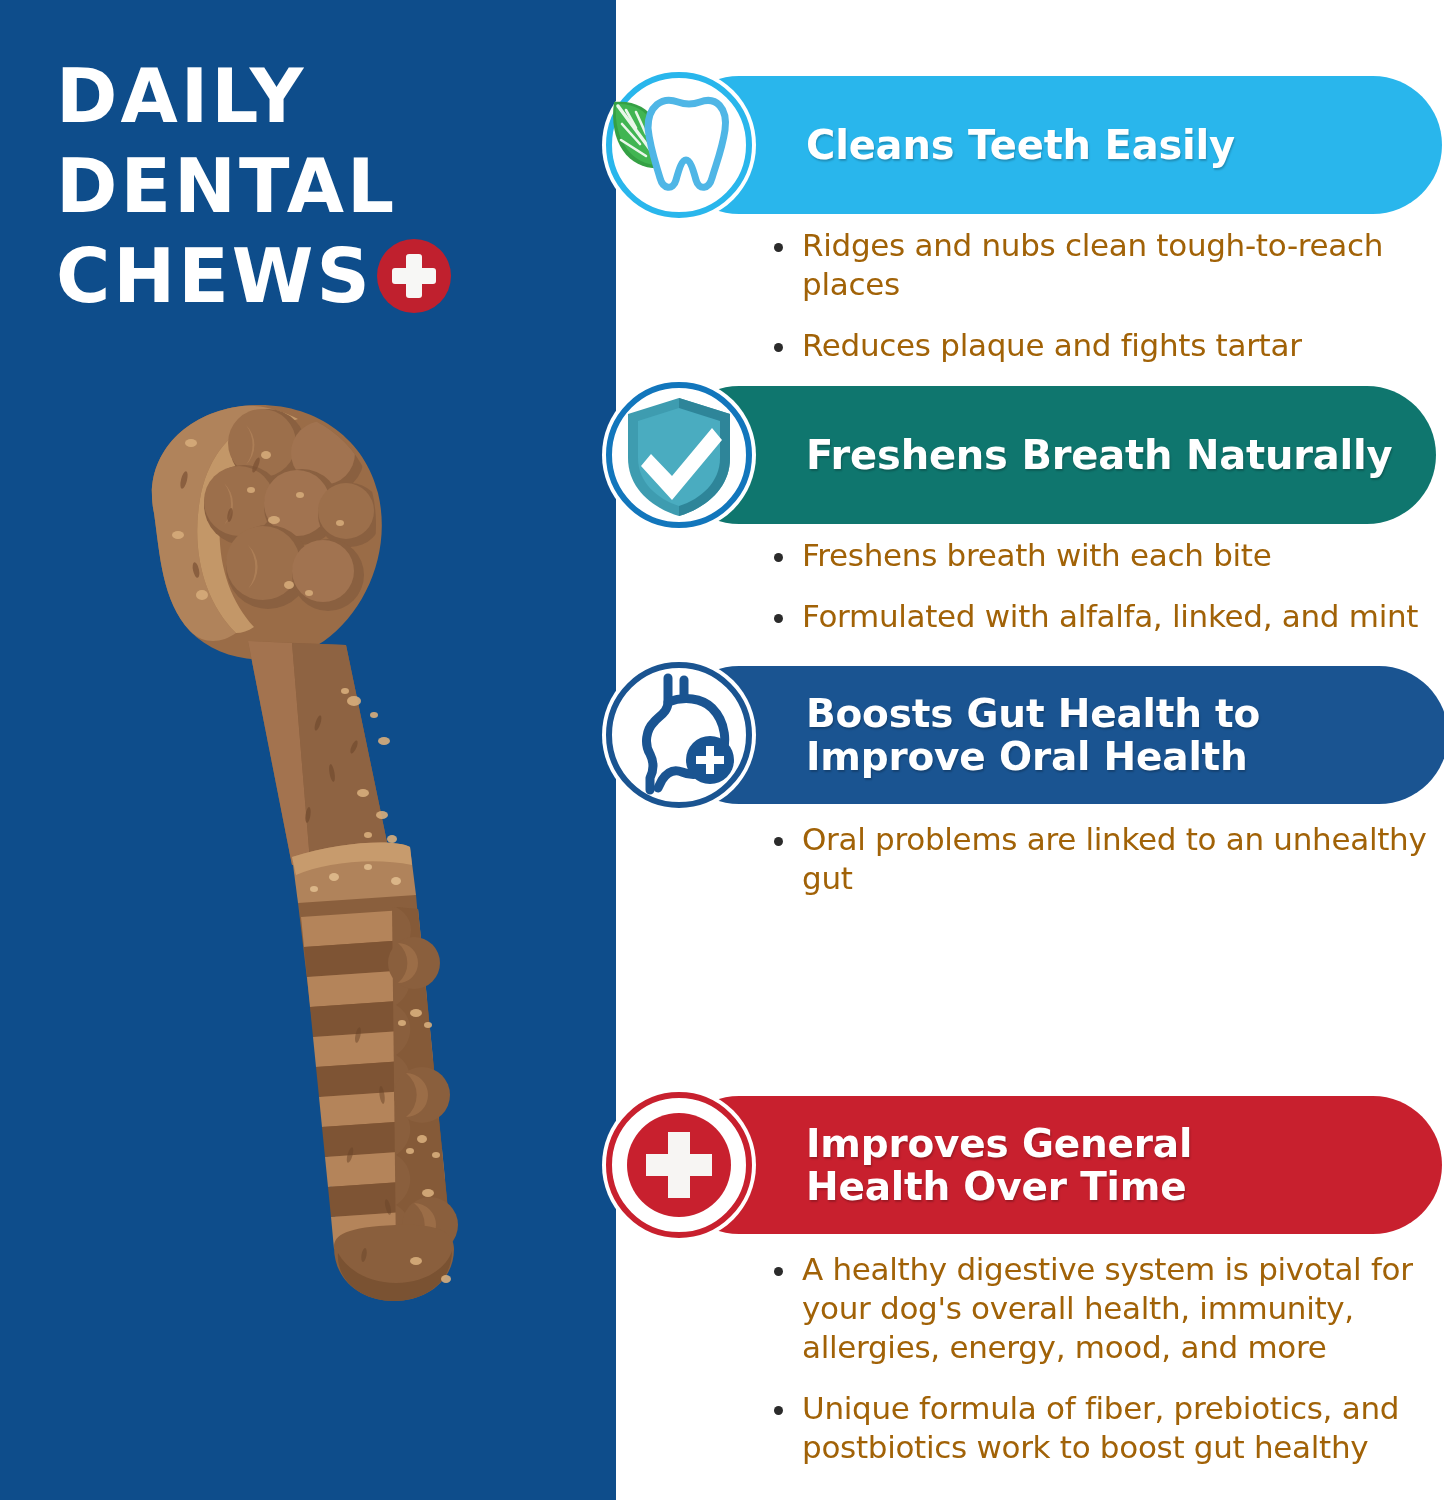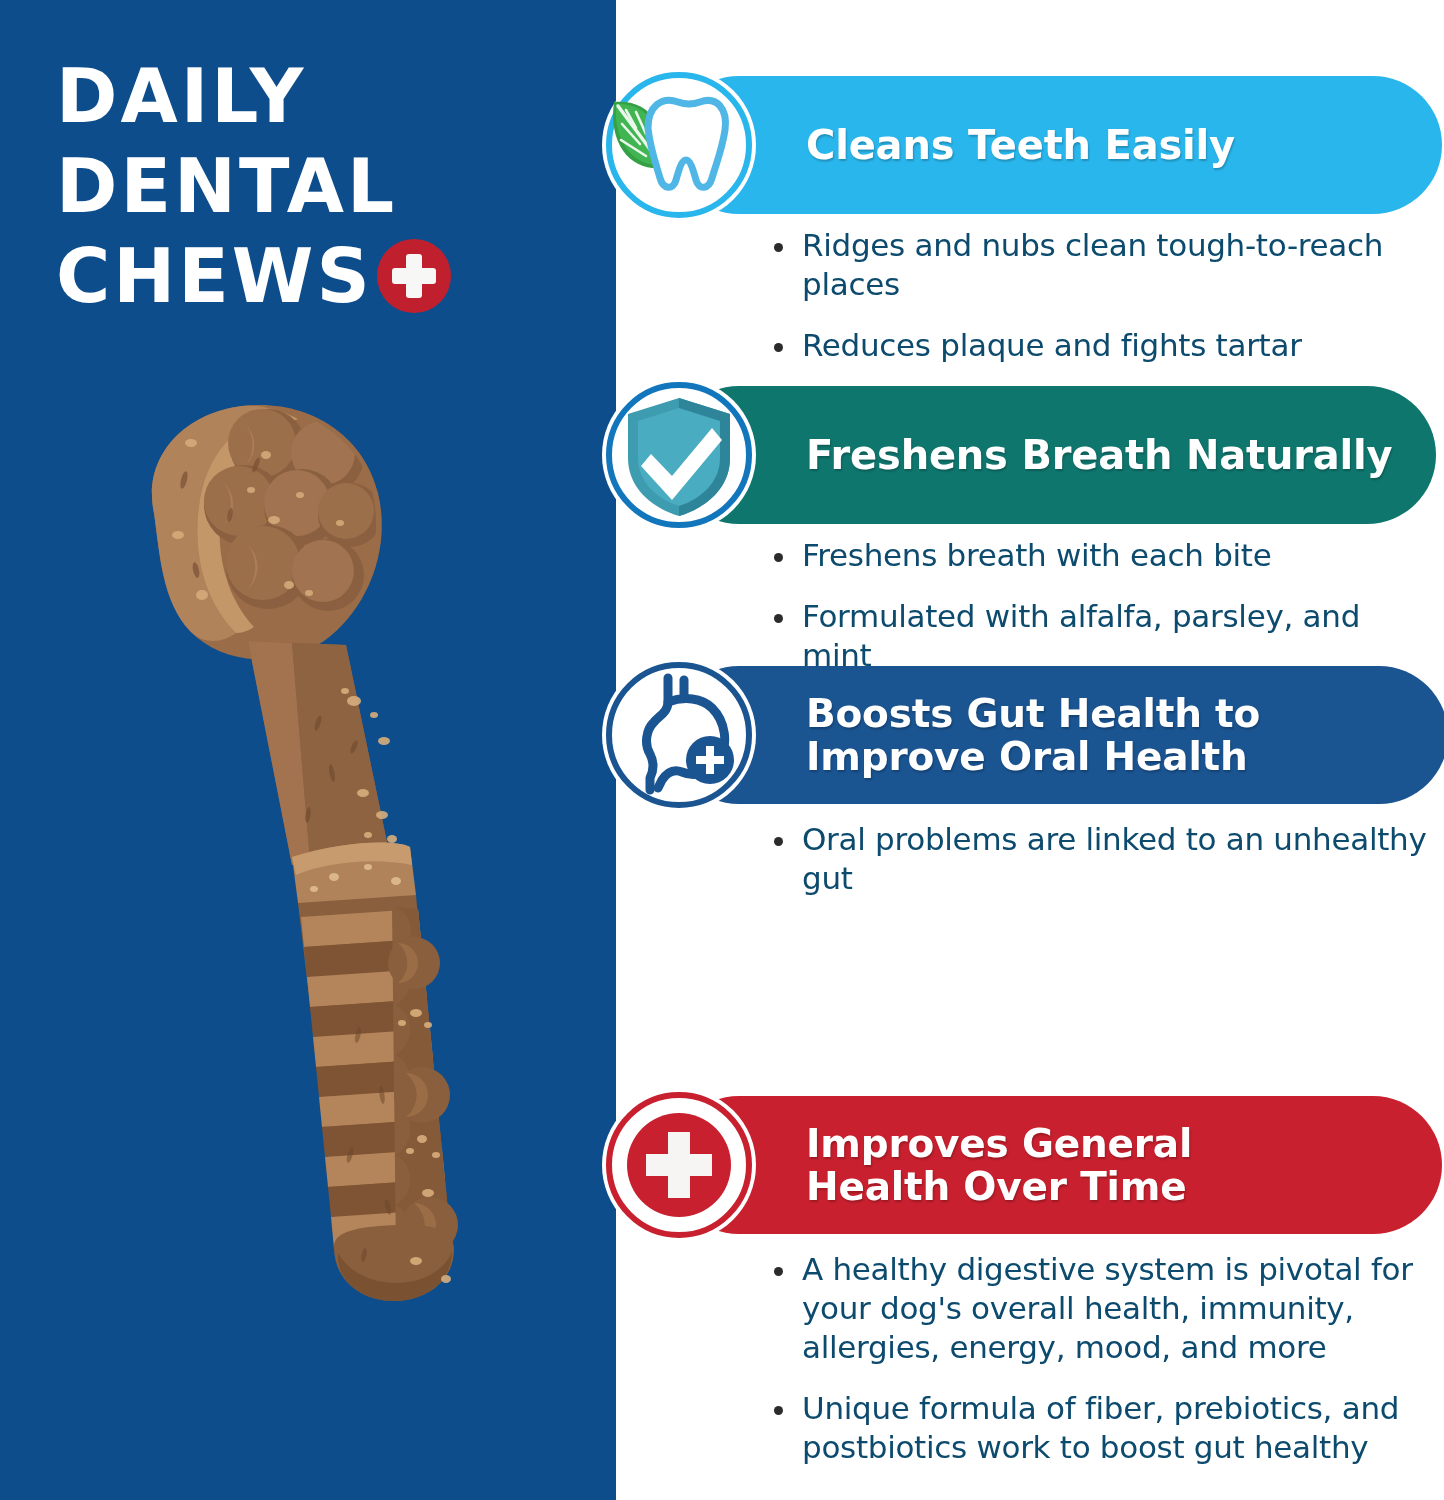--- a/index.html
+++ b/index.html
@@ -81,21 +81,21 @@
     box-sizing:border-box;
     z-index:5;
   }
 
   .bullets{
     position:absolute;left:156px;width:660px;
     list-style:none;margin:0;padding:0;
   }
   .bullet{
     position:relative;
-    color:#0c4a6e;
+    color:#a16207;
     font-size:31px;
     line-height:39px;
     padding-left:30px;
     margin-bottom:22px;
     font-family:"DejaVu Sans", sans-serif;
     letter-spacing:-0.3px;
   }
   .bullet::before{
     content:"";position:absolute;left:2px;top:17px;
     width:9px;height:9px;border-radius:50%;background:#2b2b2b;
@@ -295,21 +295,21 @@
             <path d="M73 16 L124 32 L124 76 C124 106 100 126 73 134 C46 126 22 106 22 76 L22 32 Z" fill="#3E9CB0"></path>
             <path d="M73 16 L124 32 L124 76 C124 106 100 126 73 134 Z" fill="#2E8599"></path>
             <path d="M73 26 L114 39 L114 76 C114 100 95 117 73 124 C51 117 32 100 32 76 L32 39 Z" fill="#4AACC0"></path>
             <path d="M45 72 L66 94 L106 46 L116 58 L66 118 L35 84 Z" fill="#ffffff"></path>
           </svg>
         </div>
         <div class="pill-title">Freshens Breath Naturally</div>
       </div>
       <ul class="bullets" style="top:218px;">
         <li class="bullet">Freshens breath with each bite</li>
-        <li class="bullet">Formulated with alfalfa, parsley, and mint</li>
+        <li class="bullet">Formulated with alfalfa, linked, and mint</li>
       </ul>
     </div>
 
     <div class="feature" style="top:590px;">
       <div class="pill" style="top:68px;width:778px;background:#1A5491;">
         <div class="icon-badge">
           <svg width="146" height="146" viewBox="0 0 146 146">
             <circle cx="73" cy="73" r="70" fill="#ffffff" stroke="#1A5491" stroke-width="6"></circle>
             <g fill="none" stroke="#1A5491" stroke-width="9" stroke-linecap="round" stroke-linejoin="round">
               <path d="M62 16 L62 40 C62 50 53 54 48 60 C40 68 38 82 44 92 C48 100 48 108 44 116 L44 128"></path>

